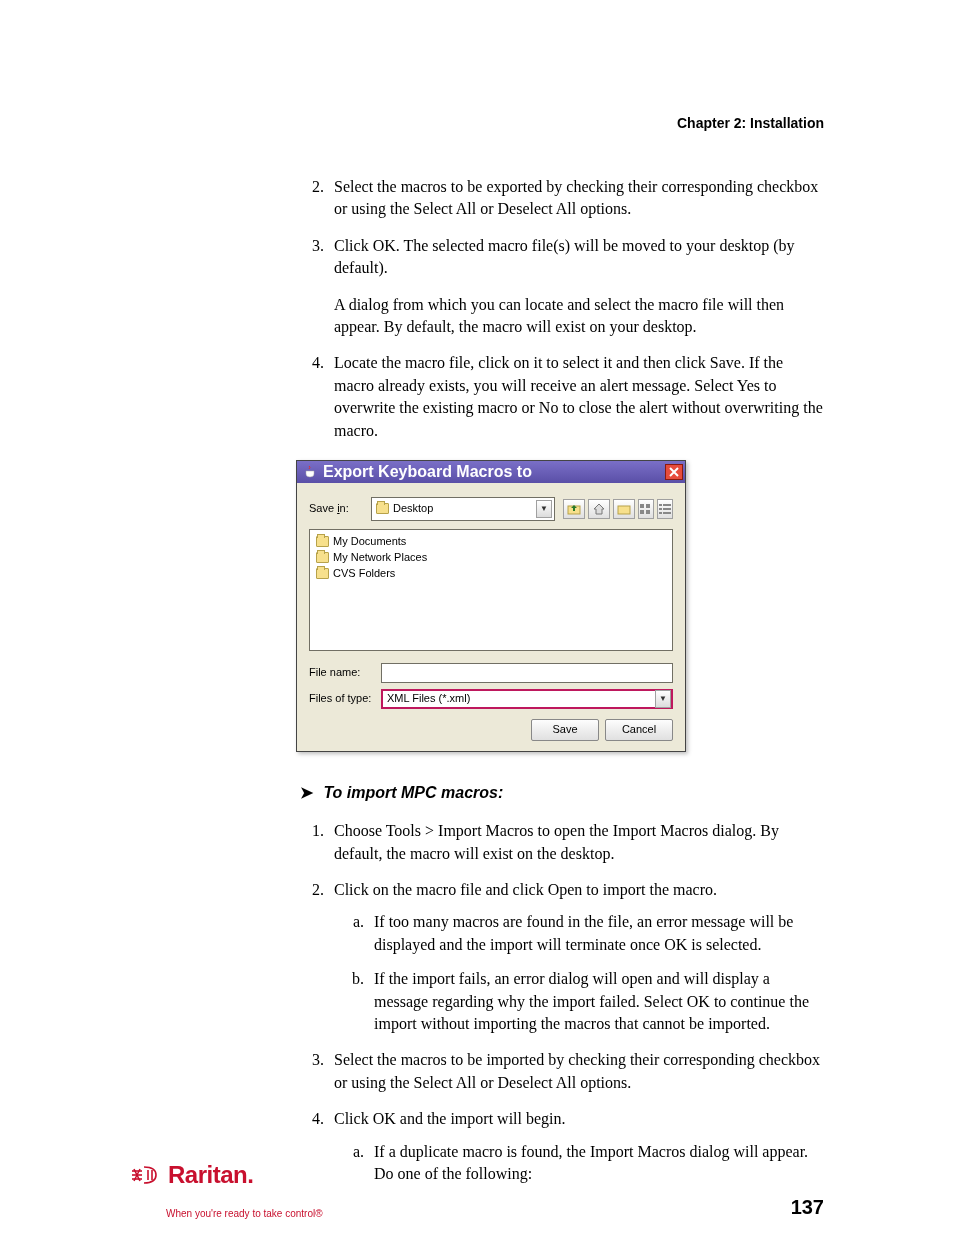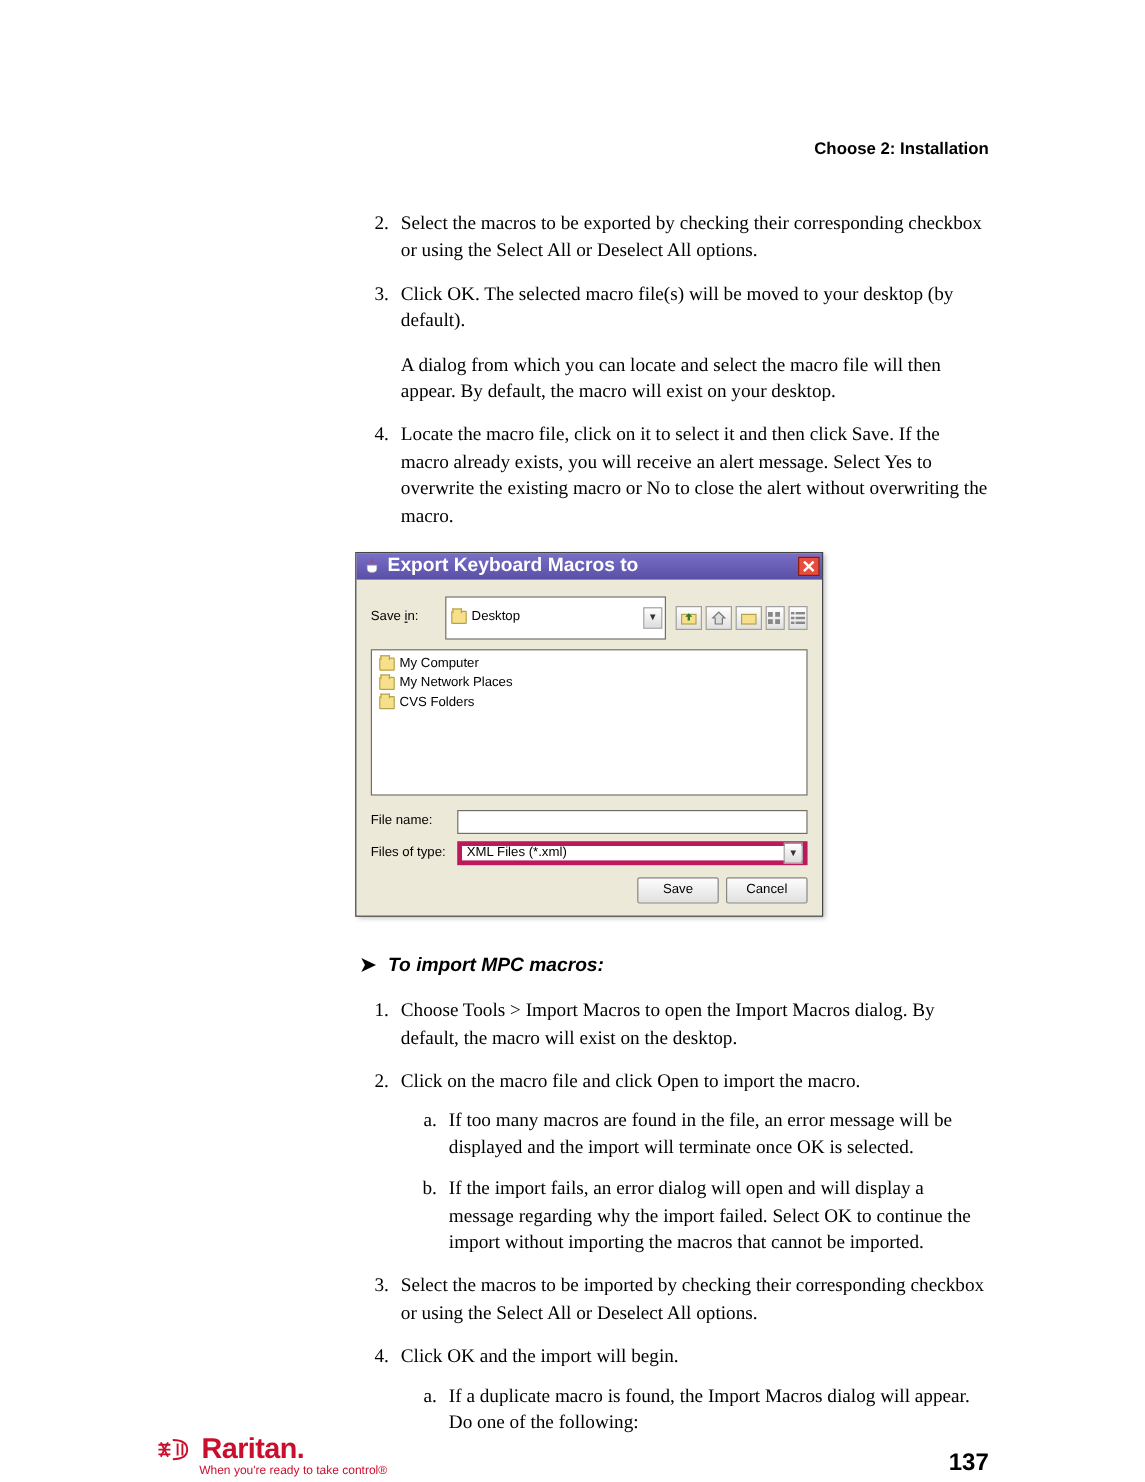--- a/index.html
+++ b/index.html
@@ -115,21 +115,21 @@
   .row .lbl {
     width: 62px;
   }
   .row .lbl .u { text-decoration: underline; }
   .savein-select {
     flex: 1;
     display: flex;
     align-items: center;
     border: 1px solid #716f64;
     background: #fff;
-    height: 36px;
+    height: 24px;
     padding: 0 2px 0 4px;
     gap: 4px;
   }
   .dropdown-arrow {
     width: 16px;
     height: 18px;
     border: 1px solid #a0a0a0;
     background: linear-gradient(#fff, #dcdcdc);
     display:flex; align-items:center; justify-content:center;
     font-size:8px; color:#333;
@@ -194,21 +194,21 @@
     height:20px;
     border:1px solid #716f64;
     background:#fff;
     padding:0 4px;
     display:flex;
     align-items:center;
   }
   .combo {
     flex:1;
     display:flex;
-    border:4px solid #be185d;
+    border:2px solid #be185d;
     background:#fff;
     height:20px;
     align-items:center;
     padding-left:4px;
   }
   .btn-row {
     display:flex;
     justify-content:flex-end;
     gap:6px;
     margin-top:10px;
@@ -232,20 +232,21 @@
     left: 130px;
     right: 130px;
     display:flex;
     align-items:flex-end;
     justify-content:space-between;
   }
   .logo {
     display:flex;
     flex-direction:column;
     align-items:flex-start;
+    gap:21px;
   }
   .logo-main {
     display:flex;
     align-items:center;
     gap:4px;
   }
   .logo-mark {
     width:34px; height:24px;
     display:inline-flex;
     align-items:center;
@@ -268,21 +269,21 @@
   .page-num {
     font-family: Arial, sans-serif;
     font-weight: bold;
     font-size: 20px;
   }
 </style>
 </head>
 <body>
 
 <div class="page">
-  <div class="chapter-heading">Choose 2: Installation</div>
+  <div class="chapter-heading">Chapter 2: Installation</div>
 
   <div class="content">
 
     <ol class="top-list" start="2">
       <li><span>Select the macros to be exported by checking their corresponding checkbox or using the Select All or Deselect All options.</span></li>
       <li>
         <span>Click OK. The selected macro file(s) will be moved to your desktop (by default).</span>
         <div class="para-inside">A dialog from which you can locate and select the macro file will then appear. By default, the macro will exist on your desktop.</div>
       </li>
       <li><span>Locate the macro file, click on it to select it and then click Save. If the macro already exists, you will receive an alert message. Select Yes to overwrite the existing macro or No to close the alert without overwriting the macro.</span></li>
@@ -345,21 +346,21 @@
                   <rect x="0" y="8" width="3" height="2" fill="#888"></rect>
                   <rect x="4" y="8" width="8" height="2" fill="#888"></rect>
                 </svg>
             </div>
           </div>
         </div>
 
         <div class="file-list">
           <div class="file-item">
               <span class="folder-ico"></span>
-              <span>My Computer</span>
+              <span>My Documents</span>
             </div>
           <div class="file-item">
               <span class="folder-ico"></span>
               <span>My Network Places</span>
             </div>
           <div class="file-item">
               <span class="folder-ico"></span>
               <span>CVS Folders</span>
             </div>
         </div>

